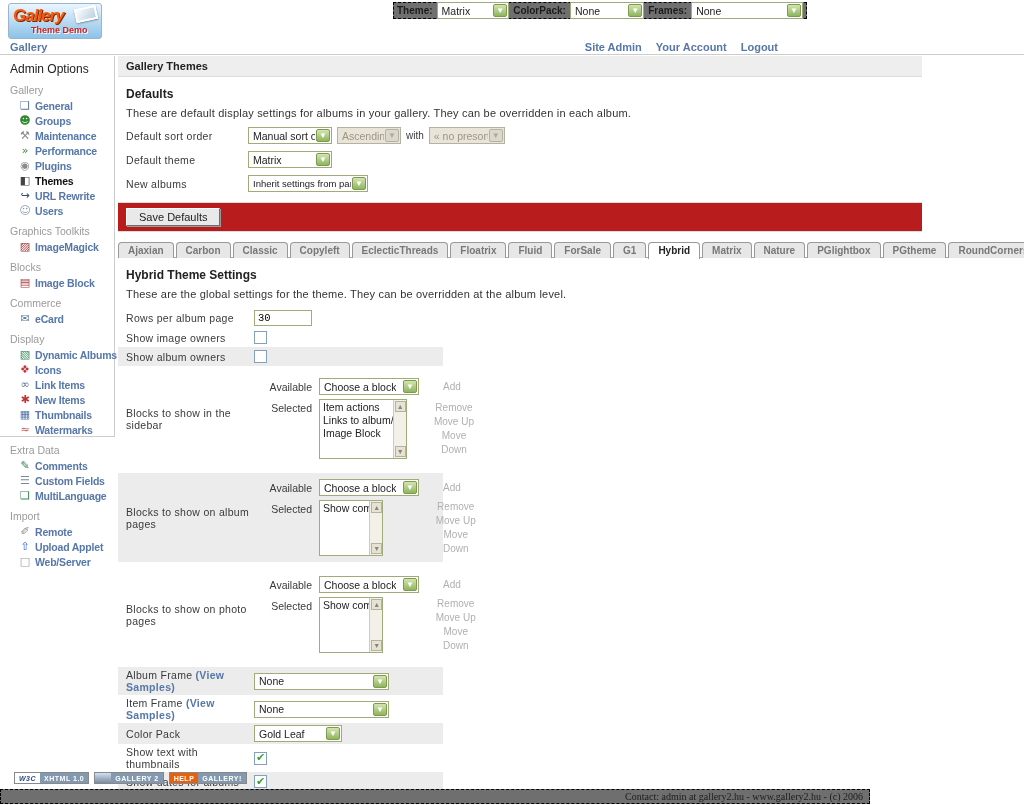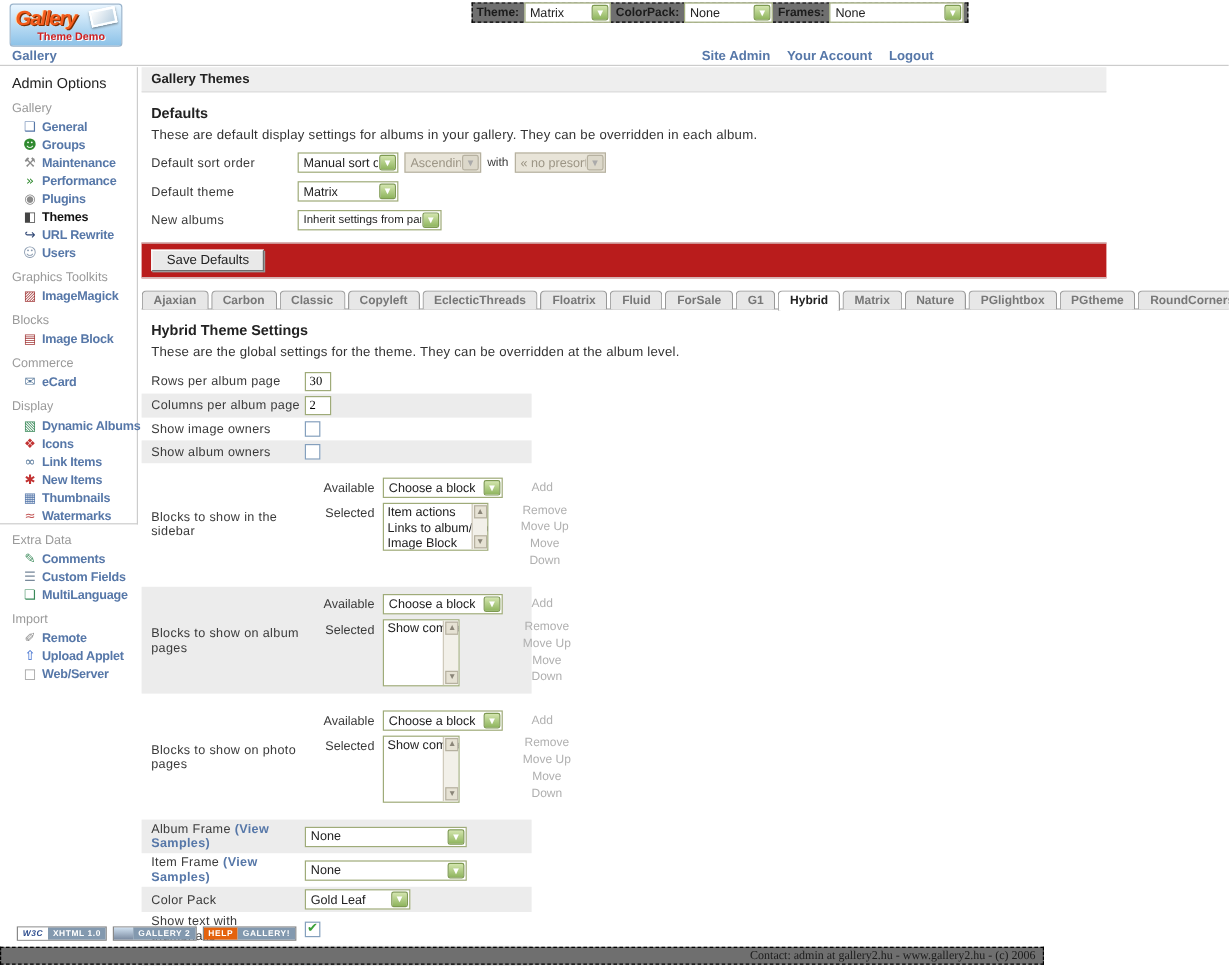--- a/index.html
+++ b/index.html
@@ -65,22 +65,22 @@
          border-bottom:none; border-radius:4px 4px 0 0; font-size:10px; font-weight:bold; color:#777; cursor:pointer;
          height:16px; vertical-align:bottom; }
   .tab.active { background:#fff; color:#222; position:relative; z-index:2; height:17px; margin-bottom:-1px; }
 
   
   .rows { margin-top:4px; width:325px; }
   .srow { display:flex; align-items:center; min-height:19px; padding:2px 0 2px 8px; }
   .srow.alt { background:#ececec; }
   .srow .slabel { flex:0 0 128px; color:#3a3a3a; font-size:10.5px; letter-spacing:0.3px; }
   .srow .slabel .vs { color:#5677a8; font-weight:bold; cursor:pointer; }
-  .numinput { width:22px; height:16px; border:1px solid #9fab79; font-size:10.5px; padding:1px 3px;
-              font-family:Liberation Serif, serif; }
+  .numinput { width:58px; height:16px; border:1px solid #9fab79; font-size:10.5px; padding:1px 3px;
+              font-family:Liberation Mono, monospace; }
   .cb { width:13px; height:13px; background:#fff; border:1px solid #85a0bd; display:inline-flex; align-items:center;
         justify-content:center; cursor:pointer; }
   .cb .tick { font-size:11px; color:#3aa13a; line-height:10px; visibility:hidden; font-family:"DejaVu Sans",sans-serif; }
   .cb.checked .tick { visibility:visible; }
 
   
   .brow { display:flex; align-items:center; padding:6px 0 6px 8px; }
   .brow.alt { background:#ececec; }
   .brow .blabel { flex:0 0 130px; color:#3a3a3a; font-size:10.5px; letter-spacing:0.3px; }
   .bedit { display:flex; flex-direction:column; gap:4px;justify-content:center; }
@@ -299,24 +299,20 @@
   <div class="secthead">Hybrid Theme Settings</div>
   <div class="secdesc">These are the global settings for the theme. They can be overridden at the album level.</div>
 
   <div class="rows">
 
     <div class="srow">
       <span class="slabel">Rows per album page</span>
       <input class="numinput" value="30" style="">
     </div>
 
-    <div class="srow alt">
-      <span class="slabel">Columns per album page</span>
-      <input class="numinput" value="2" style="">
-    </div>
 
     <div class="srow">
       <span class="slabel">Show image owners</span>
       <span class="cb">
           <span class="tick">✔</span>
         </span>
     </div>
 
     <div class="srow alt">
       <span class="slabel">Show album owners</span>
@@ -331,21 +327,21 @@
         <div class="bline">
           <span class="sublabel">Available</span>
           <span class="sel" style="width:100px">
             <span class="stxt">Choose a block</span>
             <span class="sarrow">▼</span>
           </span>
           <span class="addcol">Add</span>
         </div>
         <div class="bline">
           <span class="sublabel">Selected</span>
-          <div class="listbox" style="height:40px">
+          <div class="listbox" style="height:60px">
             <div class="litem">Item actions</div>
               <div class="litem">Links to album/photo peers</div>
               <div class="litem">Image Block</div>
               <div class="lscroll">
               <span class="sa up">▲</span>
               <span class="sa dn">▼</span>
             </div>
           </div>
           <div class="mvcol">
             <div>Remove</div>

